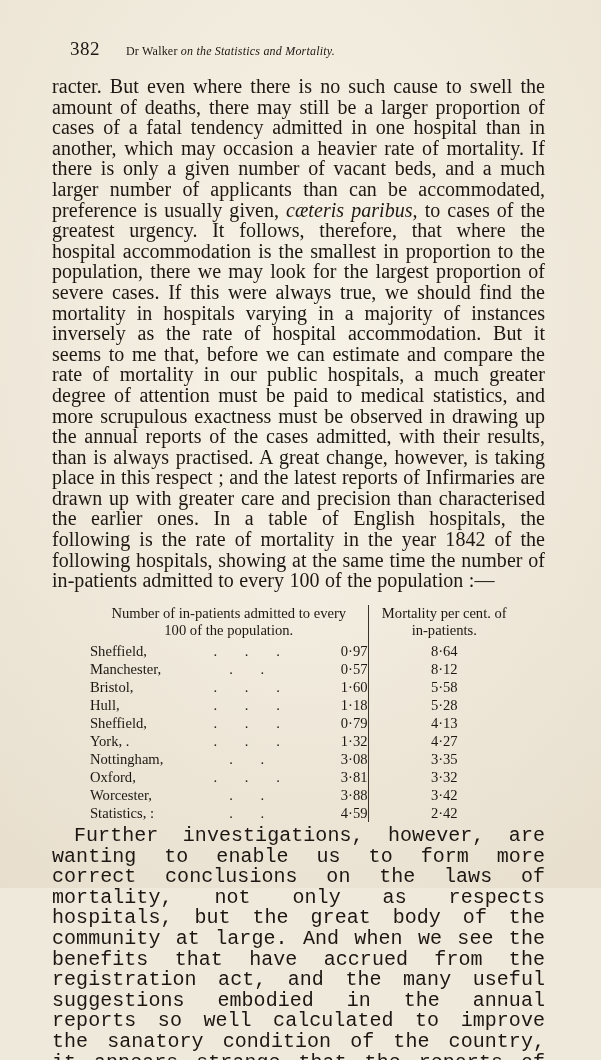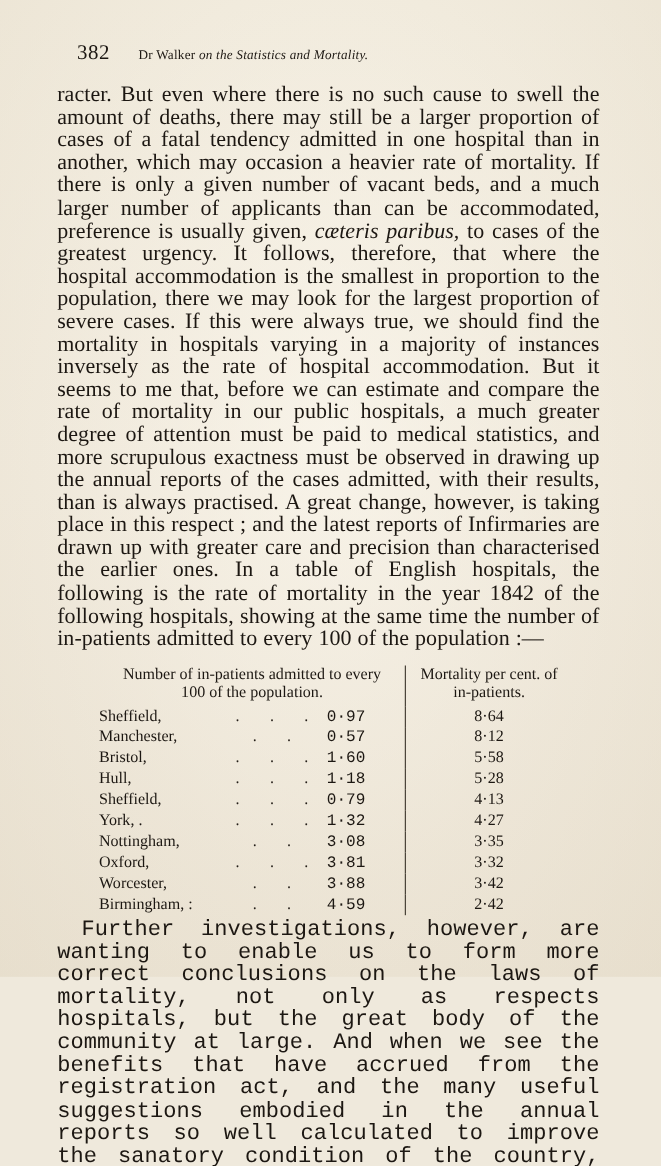--- a/index.html
+++ b/index.html
@@ -99,22 +99,22 @@
     padding-left: 18px;
   }
   td.dots {
     width: 92px;
     text-align: center;
     letter-spacing: 12px;
     color: #241e18;
   }
   td.val1 {
     width: 72px;
+    text-align: right;
     padding-right: 28px;
-    font-family: Liberation Mono, monospace;
   }
   td.val2 {
     width: 148px;
     text-align: center;
     border-left: 1px solid #3a332a;
   }
   .signature {
     text-align: center;
     font-size: 15px;
     margin-top: 14px;
@@ -198,21 +198,21 @@
             <td class="val1">3·81</td>
             <td class="val2">3·32</td>
           </tr>
           <tr>
             <td class="city">Worcester,</td>
             <td class="dots">.     .</td>
             <td class="val1">3·88</td>
             <td class="val2">3·42</td>
           </tr>
           <tr>
-            <td class="city">Birmingham,  :</td>
+            <td class="city">Statistics,  :</td>
             <td class="dots">.     .</td>
             <td class="val1">4·59</td>
             <td class="val2">2·42</td>
           </tr>
         </tbody>
       </table>
     </div>
 
     <p class="para indent">Further investigations, however, are wanting to enable us to form more correct conclusions on the laws of mortality, not only as respects hospitals, but the great body of the community at large. And when we see the benefits that have accrued from the registration act, and the many useful suggestions embodied in the annual reports so well calculated to improve the sanatory condition of the country, it appears strange that the reports of our numerous hospitals have furnished such scanty measure of information on vital and medical statistics.   The charge, however, does not apply to all such institutions.  Of some of the Scottish hospitals, for instance, the reports abound with valuable statistical facts ; and the medical</p>
 

